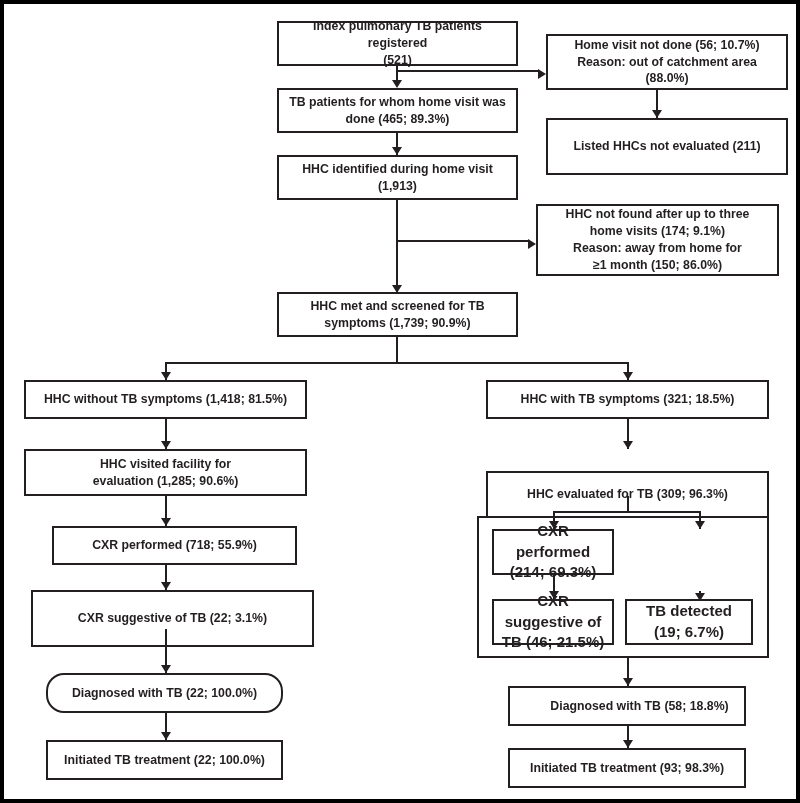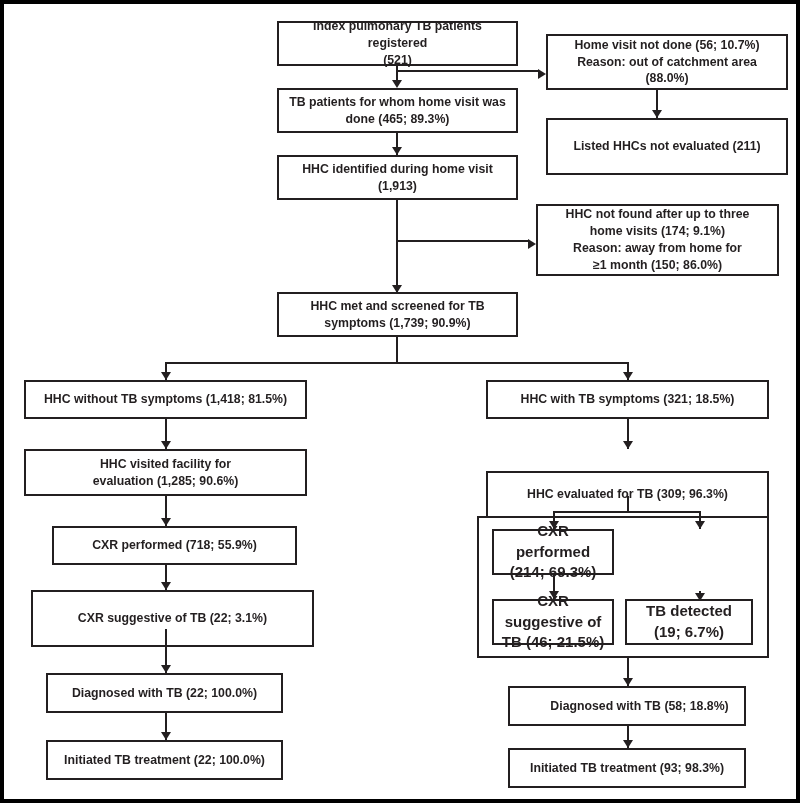--- a/index.html
+++ b/index.html
@@ -163,21 +163,21 @@
   <div class="node" style="left:28px; top:526px; width:245px; height:39px;margin-left:24px;">CXR performed (718; 55.9%)</div>
 
   <div class="vline" style="left:165px; top:565px; height:25px;"></div>
   <div class="arrow-down" style="left:161px; top:582px;"></div>
 
   <div class="node" style="left:31px; top:590px; width:283px; height:57px;">CXR suggestive of TB (22; 3.1%)</div>
 
   <div class="vline" style="left:165px; top:629px; height:44px;"></div>
   <div class="arrow-down" style="left:161px; top:665px;"></div>
 
-  <div class="node" style="left:46px; top:673px; width:237px; height:40px;">Diagnosed with TB (22; 100.0%)</div>
+  <div class="node" style="left:46px; top:673px; width:237px; height:40px;border-radius:18px;">Diagnosed with TB (22; 100.0%)</div>
 
   <div class="vline" style="left:165px; top:713px; height:27px;"></div>
   <div class="arrow-down" style="left:161px; top:732px;"></div>
 
   <div class="node" style="left:46px; top:740px; width:237px; height:40px;">Initiated TB treatment (22; 100.0%)</div>
 
   <div class="node" style="left:486px; top:380px; width:283px; height:39px;">HHC with TB symptoms (321; 18.5%)</div>
 
   <div class="vline" style="left:627px; top:419px; height:30px;"></div>
   <div class="arrow-down" style="left:623px; top:441px;"></div>

